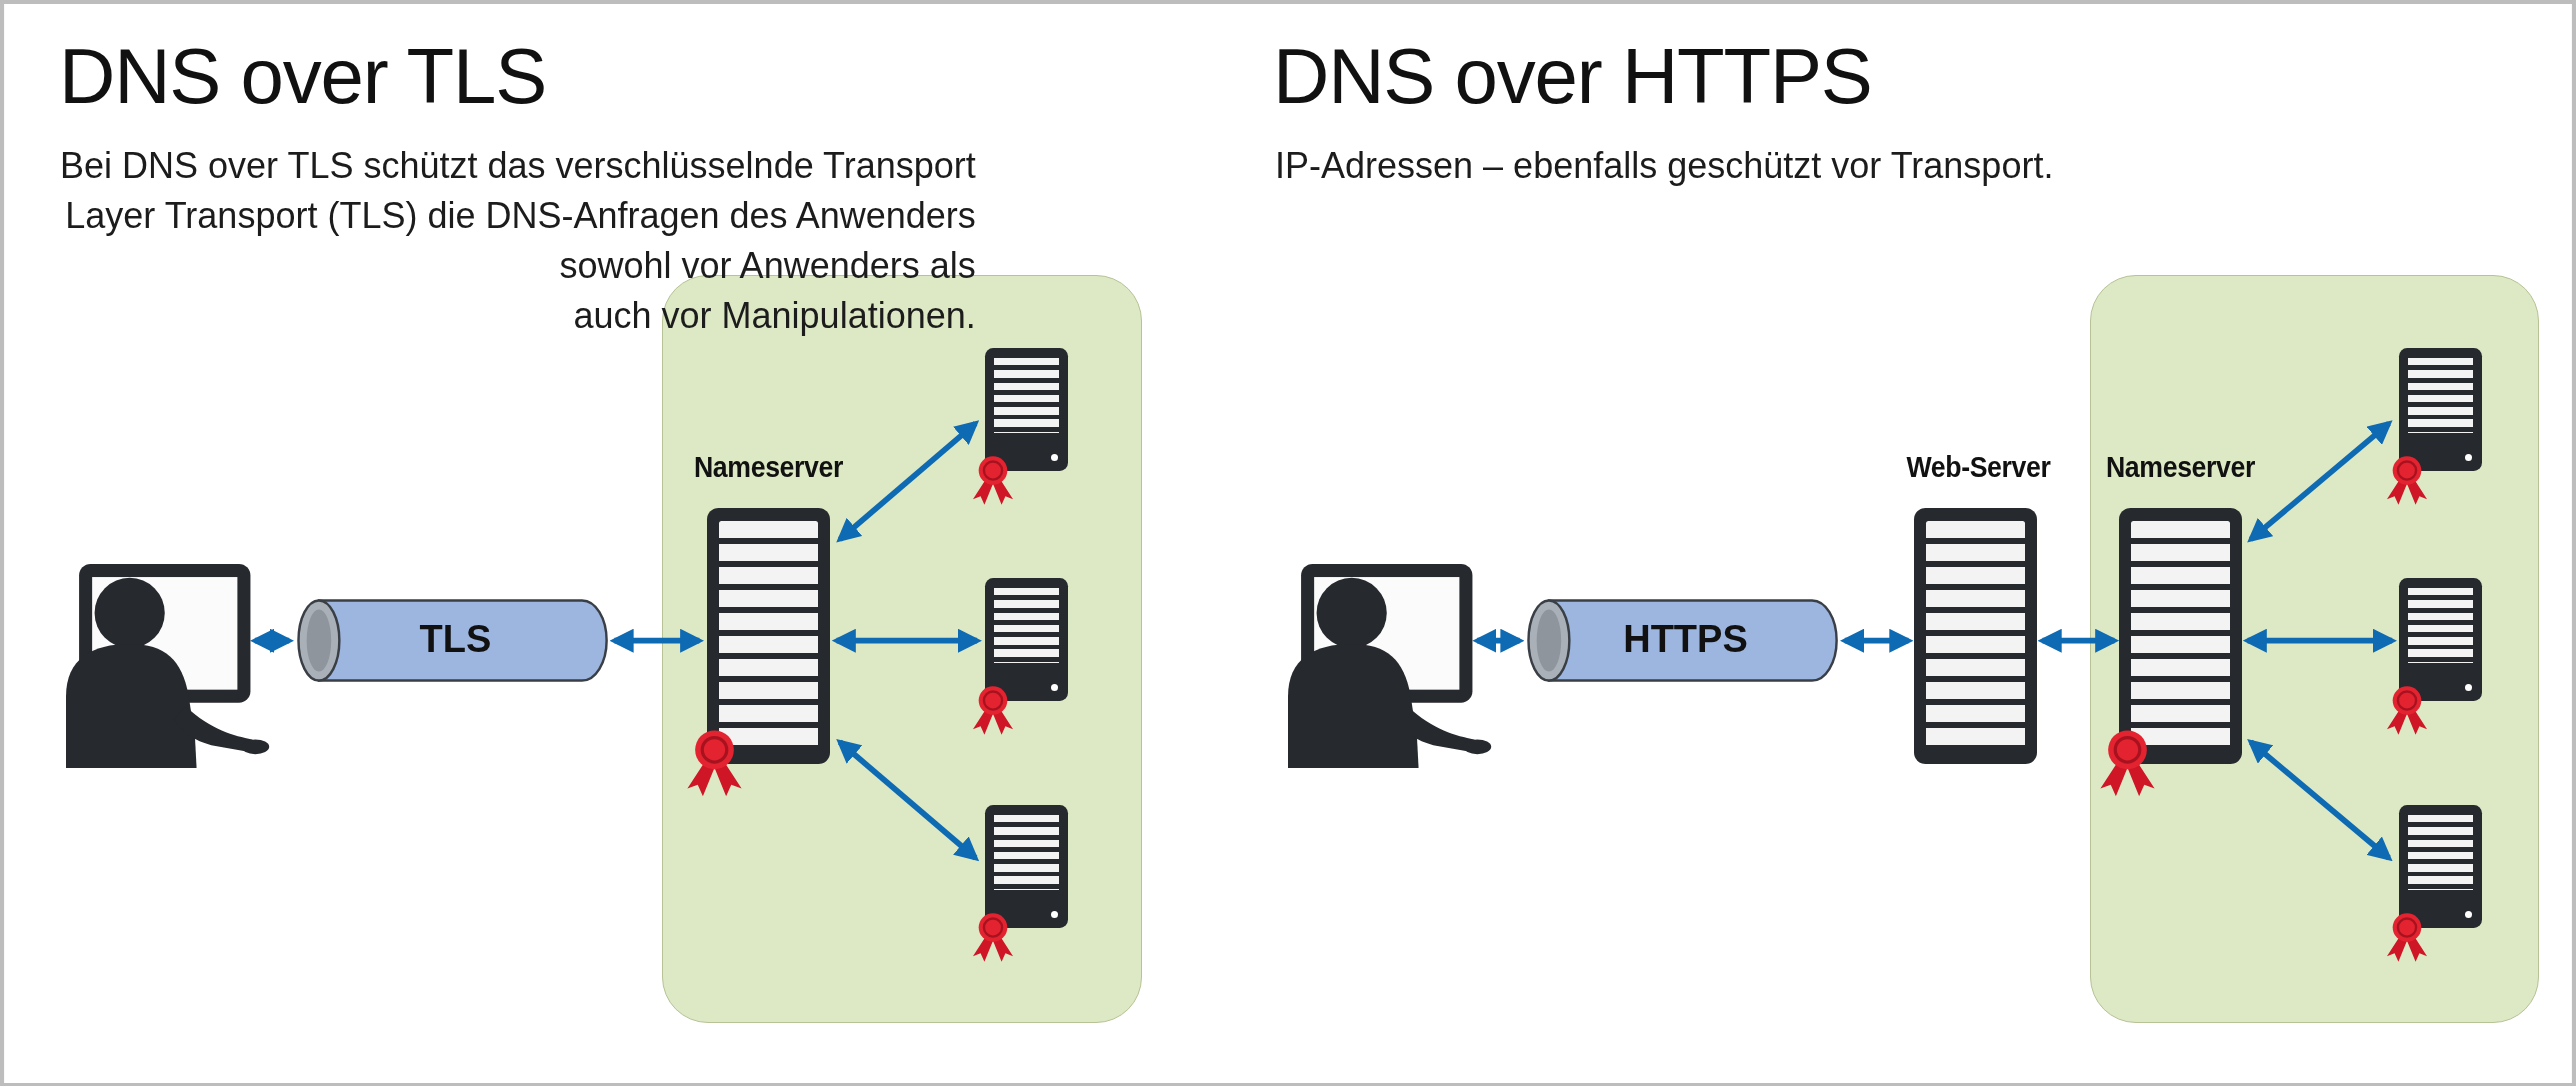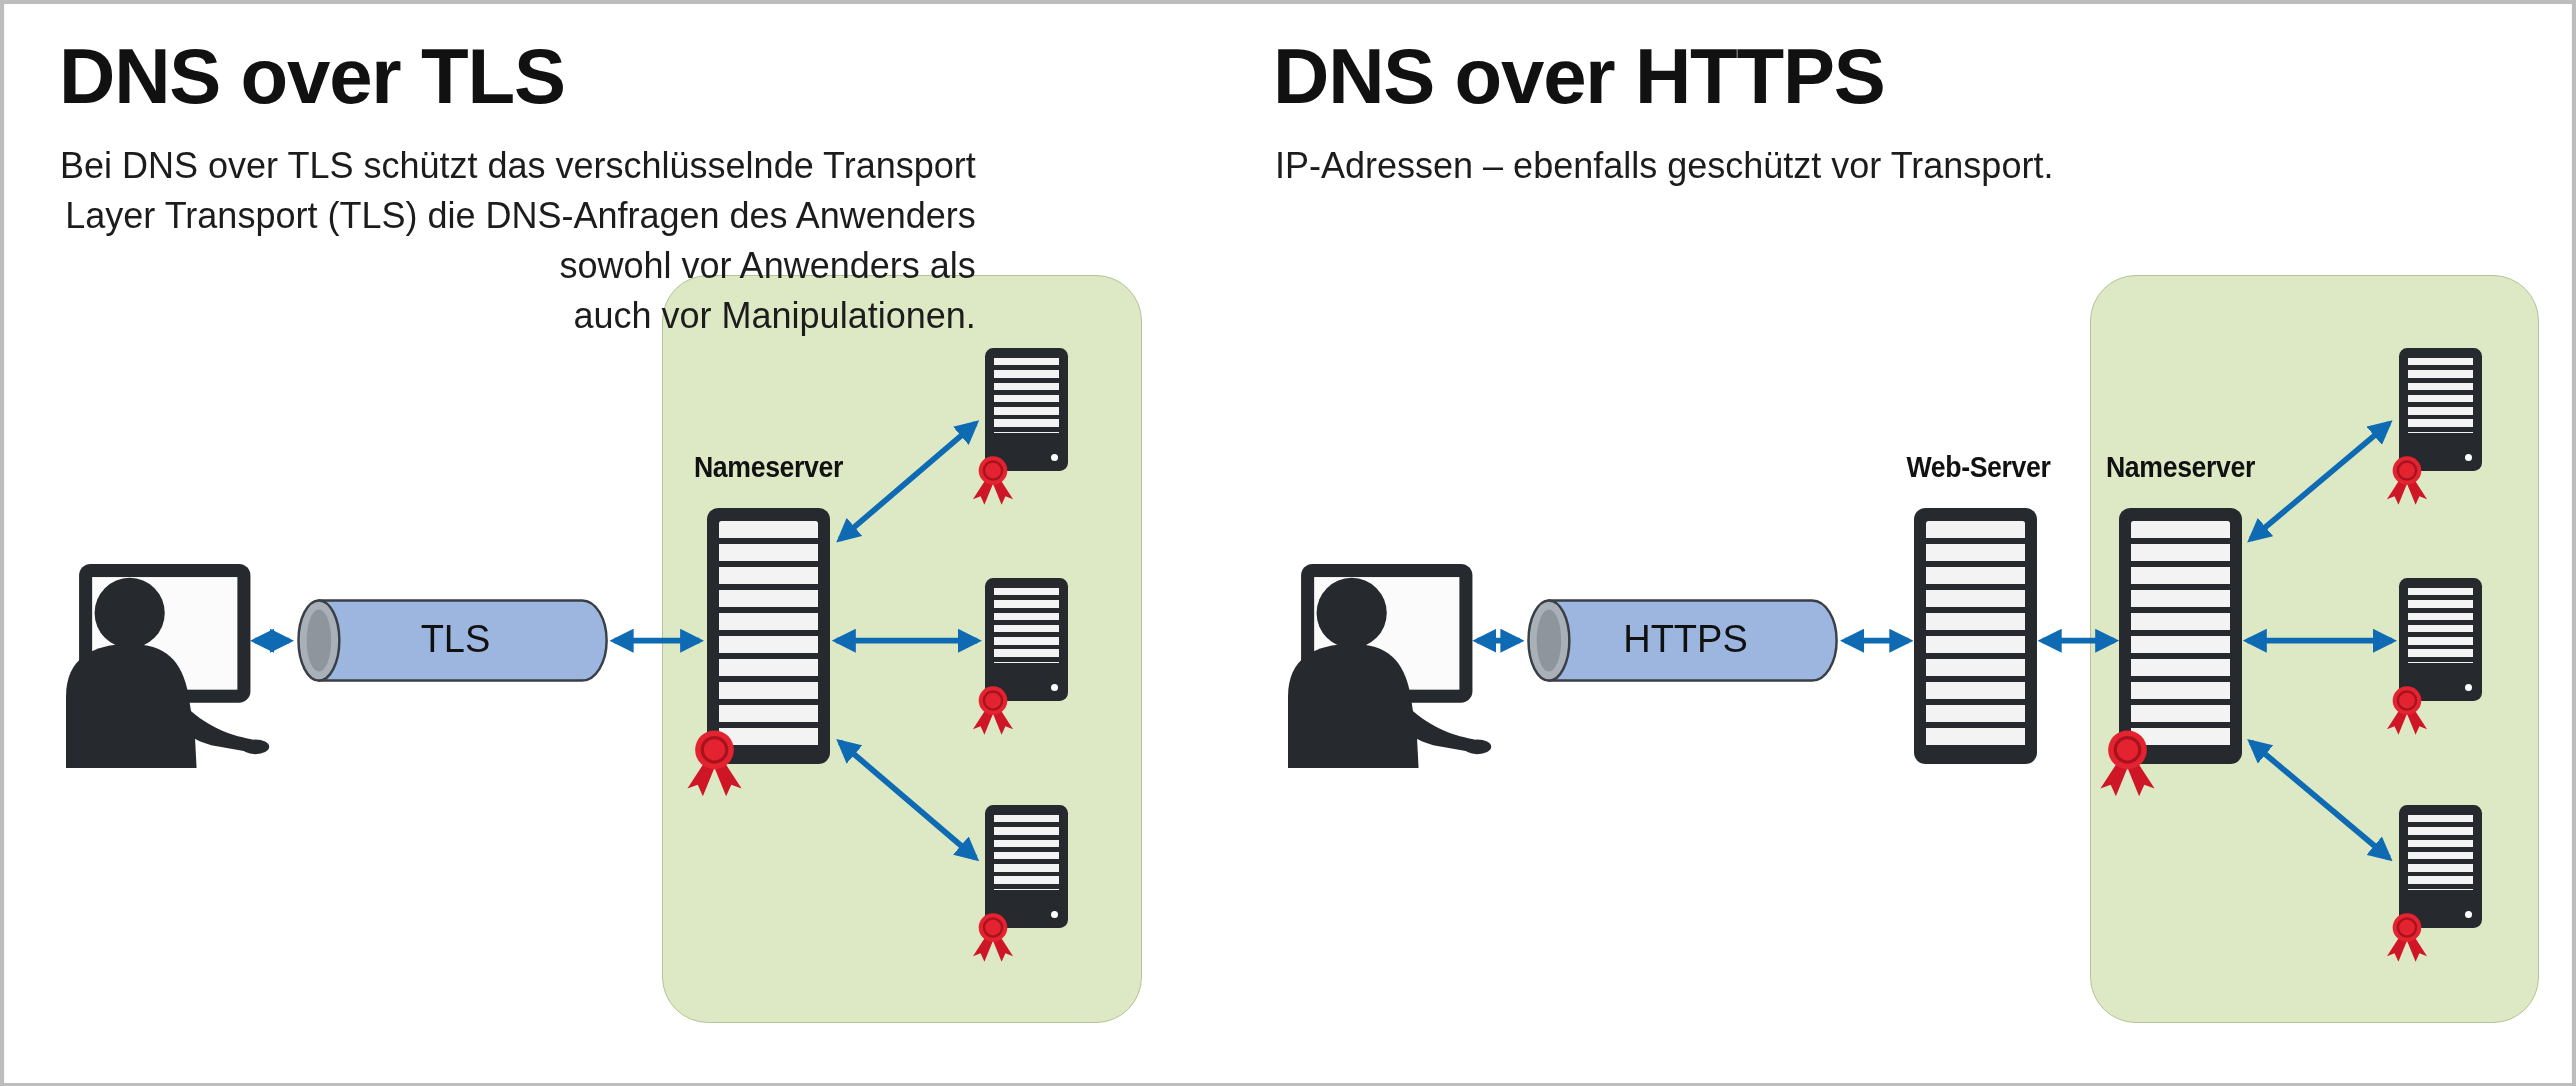--- a/index.html
+++ b/index.html
@@ -3,21 +3,21 @@
 <meta charset="utf-8">
 <style>
   *{margin:0;padding:0;box-sizing:border-box}
   html,body{background:#e8e8e8}
   body{font-family:"Liberation Sans","DejaVu Sans",sans-serif;}
   .canvas{
     position:relative;width:2576px;height:1087px;background:#ffffff;
     overflow:hidden;box-shadow:inset 0 0 0 4.1px #bdbdbd;
   }
   .title{
-    position:absolute;font-size:78px;font-weight:700;color:#111;
+    position:absolute;font-size:78px;font-weight:400;color:#111;
     letter-spacing:-1.2px;white-space:nowrap;z-index:4;
   }
   .t1{left:59px;top:31px}
   .t2{left:1273px;top:31px}
   .desc{position:absolute;font-size:36px;line-height:50px;color:#1c1c1c;z-index:4;text-align:right;}
   .d1{left:60px;top:141px}
   .d2{left:1275px;top:141px}
   .zone{
     position:absolute;background:#dde9c5;border:1.6px solid #b7c296;
     border-radius:46px;z-index:1;
@@ -70,21 +70,21 @@
   .ba2{left:2386px;top:451px}.bb2{left:2386px;top:681px}.bc2{left:2386px;top:908px}
 
   .person{position:absolute;z-index:3;}
   .pc1{left:51px;top:564px}
   .pc2{left:1273px;top:564px}
 
   .tunnel{position:absolute;z-index:3;}
   .tn1{left:296px;top:598px}
   .tn2{left:1526px;top:598px}
   .tunnel-label{
-    position:absolute;text-align:center;font-size:38px;font-weight:400;color:#111;
+    position:absolute;text-align:center;font-size:38px;font-weight:700;color:#111;
     z-index:4;
   }
   .tl1{left:296px;top:618px;width:319px}
   .tl2{left:1526px;top:618px;width:319px}
 
   .arrows{position:absolute;left:0;top:0;z-index:2;pointer-events:none;}
 </style>
 </head>
 <body>
 

